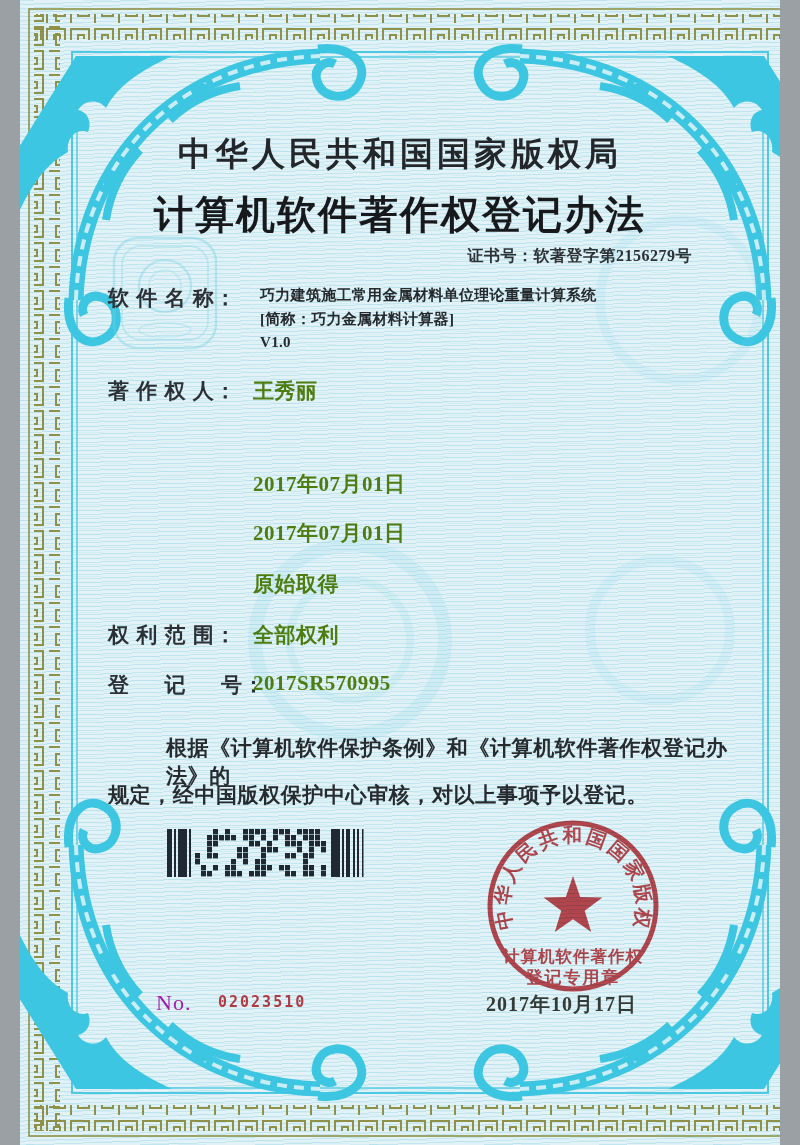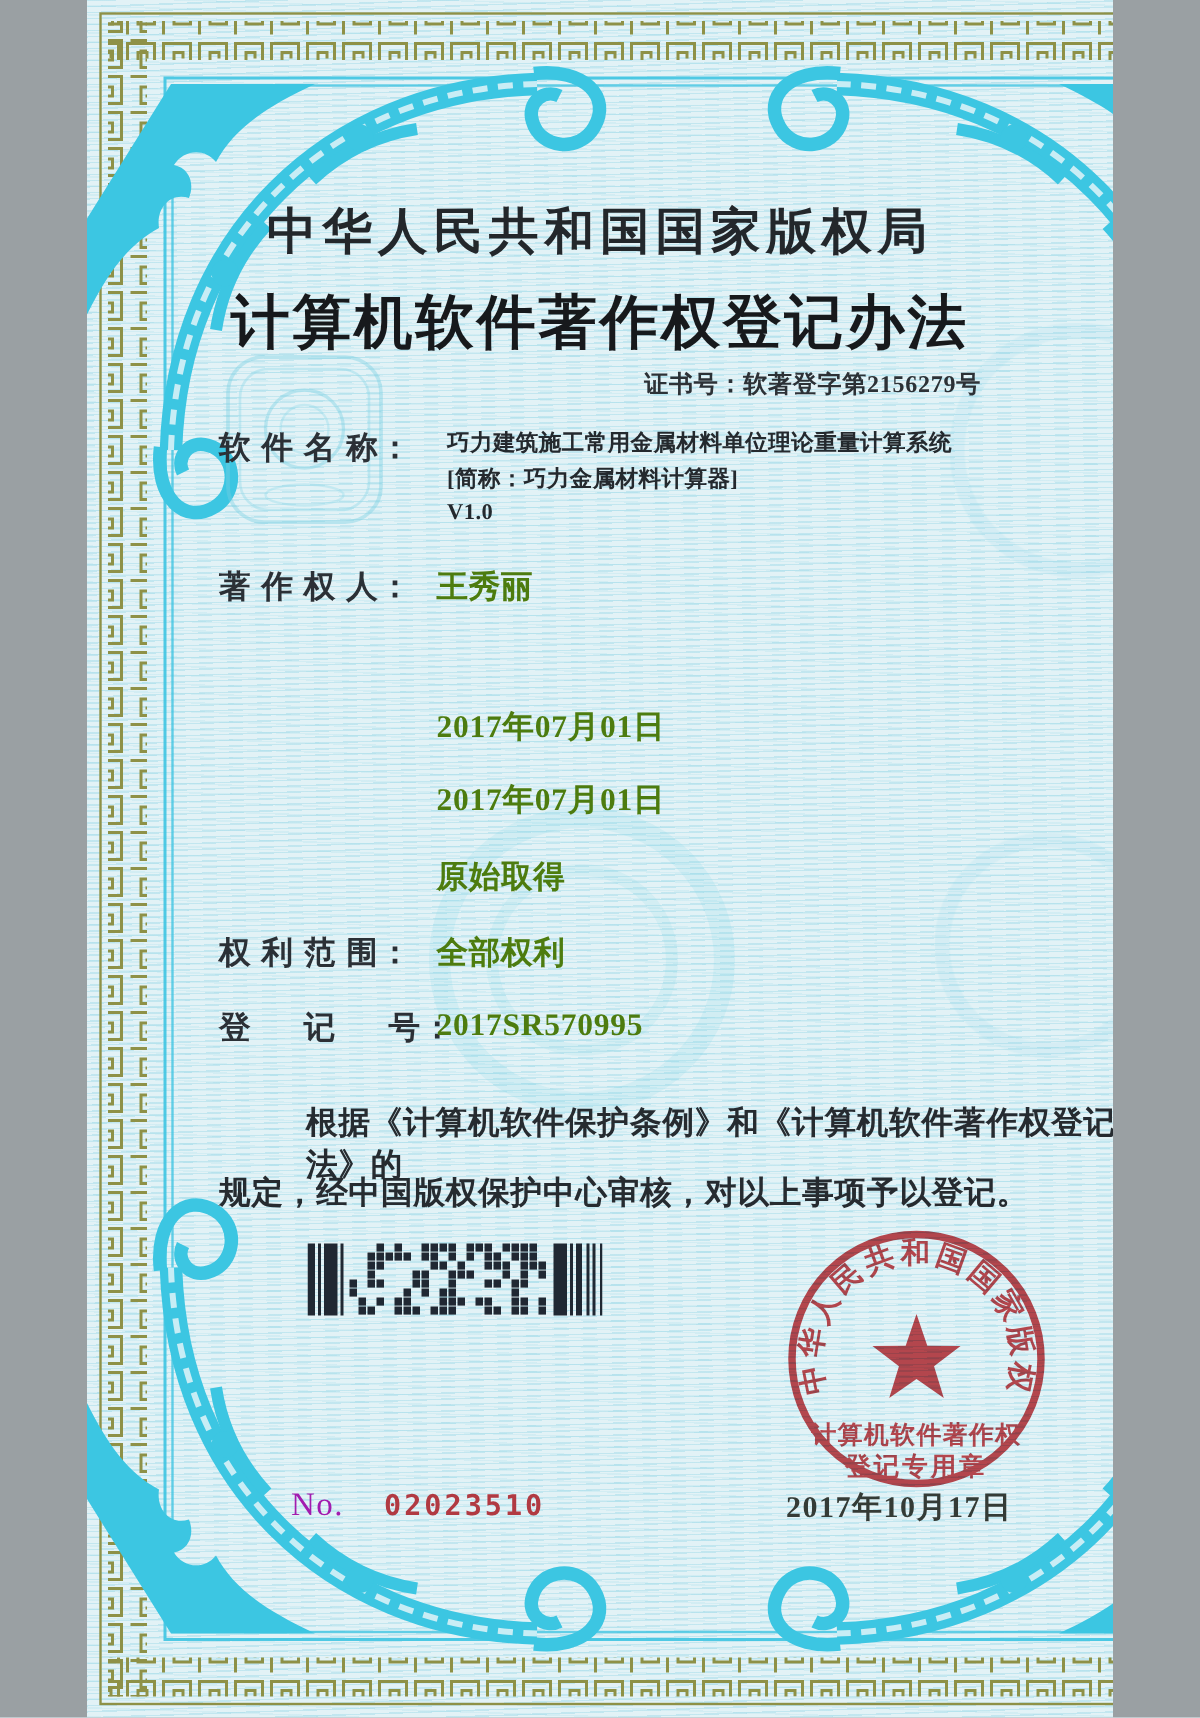--- a/index.html
+++ b/index.html
@@ -2,21 +2,21 @@
 <html><head>
 <meta charset="utf-8">
 <style>
   html,body{margin:0;padding:0;}
   body{
     font-family:"Liberation Serif","DejaVu Serif",serif;
     background:#9aa0a3;
   }
   #certificate{
     position:relative;
-    width:684px;height:1145px;
+    width:760px;height:1145px;
     margin:0 auto;
     background:#e2f2f6;
     overflow:hidden;
   }
   
   #certificate::before{
     content:"";position:absolute;inset:0;
     background:
       repeating-linear-gradient(178deg,
         rgba(110,200,222,.28) 0px, rgba(110,200,222,.28) 1px,
@@ -64,21 +64,21 @@
     left:466px;top:991px;
     font-size:20px;font-weight:600;color:#343b36;letter-spacing:1px;
   }
   .serial-label{
     left:136px;top:990px;
     font-size:22px;color:#a21caf;letter-spacing:1px;
   }
   .serial-number{
     left:198px;top:993px;
     font-family:"DejaVu Sans Mono","Liberation Mono",monospace;
-    font-size:19px;letter-spacing:2px;font-weight:600;text-align:right;
+    font-size:15px;letter-spacing:2px;font-weight:600;text-align:right;
   }
   .seal-wrap{left:458px;top:811px;mix-blend-mode:multiply;opacity:.9;}
   .seal-wrap svg text{font-family:"Liberation Serif","DejaVu Serif",serif;font-weight:700;}
   .watermark{opacity:.5;pointer-events:none;}
 </style>
 </head>
 <body>
 
 <div id="certificate">
 

